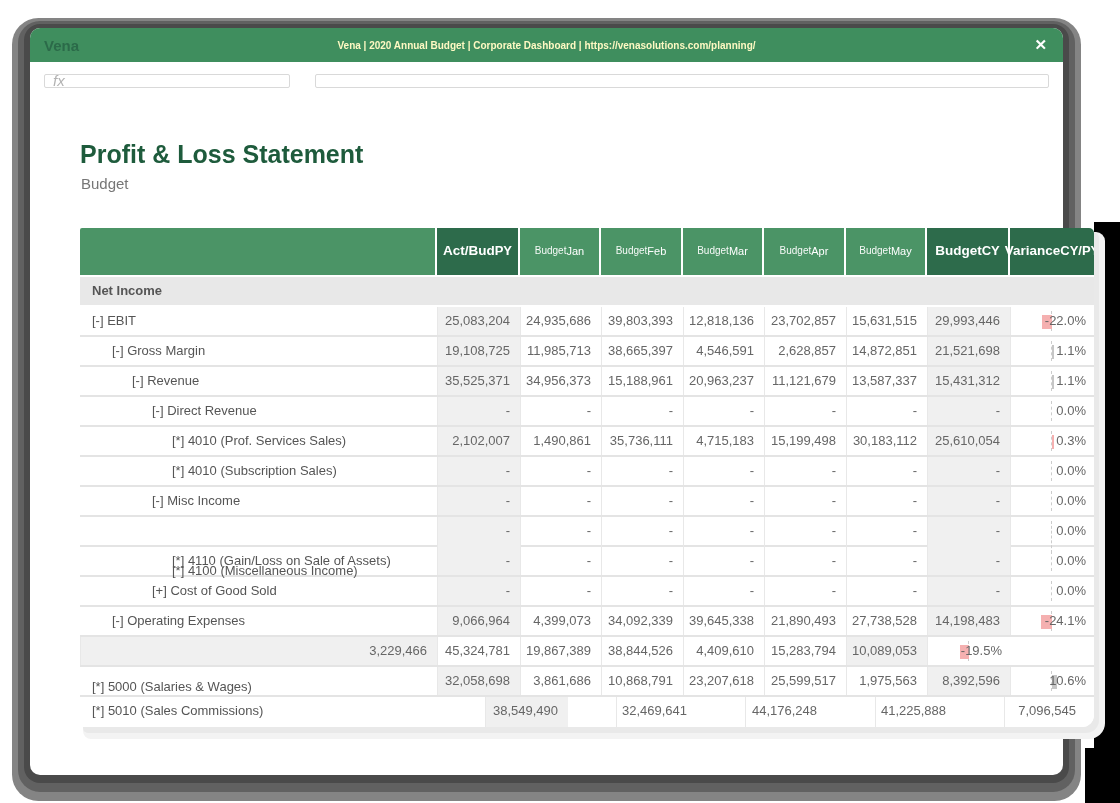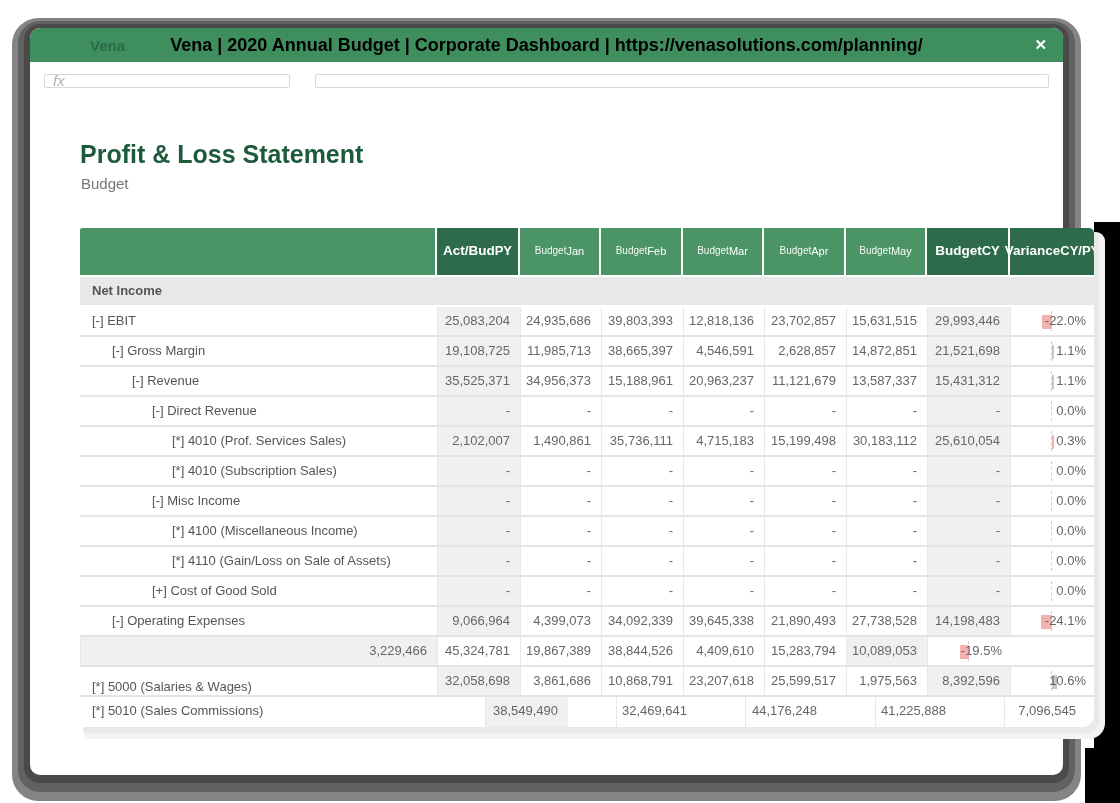--- a/index.html
+++ b/index.html
@@ -11,22 +11,22 @@
   .backdrop-corner { position:absolute; left:1085px; top:748px; width:35px; height:55px; background:#000; z-index:2; }
 
   
   .card { position:absolute; left:30px; top:28px; width:1033px; height:747px;
           background:#ffffff; border-radius:10px; z-index:3;
           box-shadow: 0 2px 0 6px #4a4a4a, 0 5px 0 12px #616161, 0 8px 0 18px #848484; }
 
   .titlebar { position:absolute; left:0; top:0; width:100%; height:34px;
               background:#3F8E5E; border-radius:10px 10px 0 0;
               display:flex; align-items:center; }
-  .logo   { position:absolute; left:14px; color:#2B6A49; font-size:15px; font-weight:700;margin-left:46px; }
-  .wtitle { width:100%; text-align:center; color:#000000; font-size:18px; font-weight:600; }
+  .logo   { position:absolute; left:14px; color:#2B6A49; font-size:15px; font-weight:700; }
+  .wtitle { width:100%; text-align:center; color:#fef9c3; font-size:10px; font-weight:600; }
   .close  { position:absolute; right:16px; color:#ffffff; font-size:15px; font-weight:700; cursor:pointer; }
 
   .toolbar { position:absolute; left:0; top:34px; width:100%; height:72px; background:#fff; }
   .tb-input { position:absolute; top:12px; height:14px; border:1px solid #d9d9d9; border-radius:2px;
               background:#fff; font-size:14px; color:#0f766e; padding:0 8px; outline:none; }
   .tb-input::placeholder { font-style:italic; color:#b3b3b3; font-size:15px; }
   .fx-box  { left:14px;  width:246px; }
   .ref-box { left:285px; width:734px; }
 
   .heading  { position:absolute; left:50px; top:112px; color:#1E5B3C; font-size:25px; font-weight:700; }
@@ -199,21 +199,21 @@
         <div class="cell num shade">-</div>
         <div class="cell num">-</div>
         <div class="cell num">-</div>
         <div class="cell num">-</div>
         <div class="cell num">-</div>
         <div class="cell num">-</div>
         <div class="cell num shade">-</div>
         <div class="cell variance"><div class="baseline"></div><span class="vtext">0.0%</span></div>
       </div>
       <div class="trow grid-row">
-        <div class="cell label" style="padding-left: 92px;">[*] 4100 (Miscellaneous Income)</div>
+        <div class="cell label" style="padding-left: 92px; margin-top: 40px;">[*] 4100 (Miscellaneous Income)</div>
         <div class="cell num shade">-</div>
         <div class="cell num">-</div>
         <div class="cell num">-</div>
         <div class="cell num">-</div>
         <div class="cell num">-</div>
         <div class="cell num">-</div>
         <div class="cell num shade">-</div>
         <div class="cell variance"><div class="baseline"></div><span class="vtext">0.0%</span></div>
       </div>
       <div class="trow grid-row">

